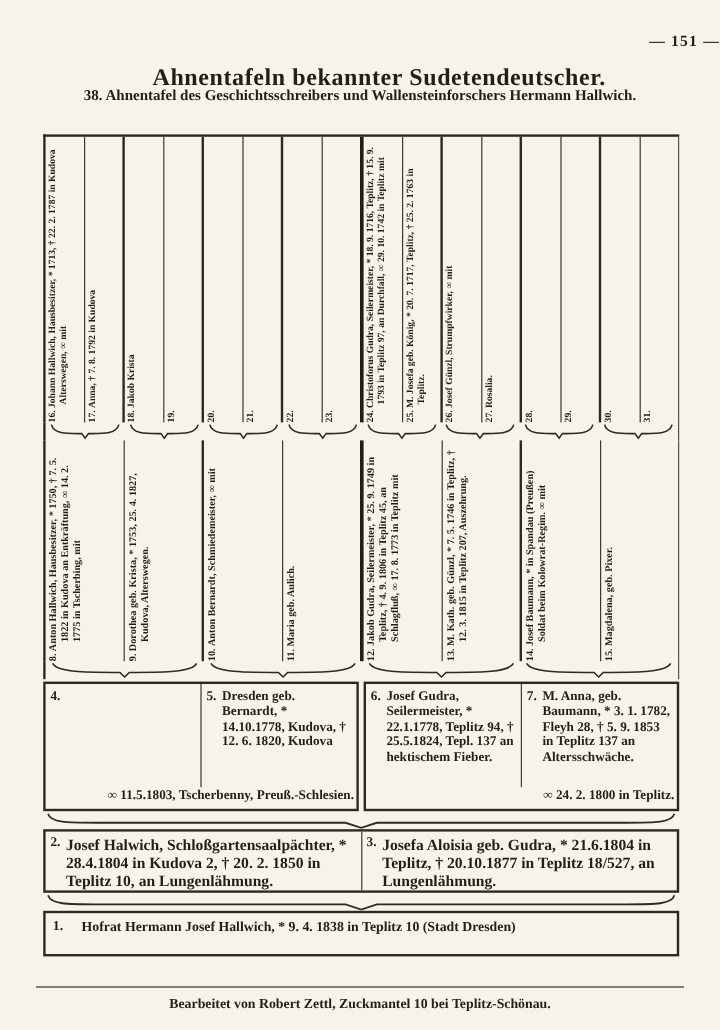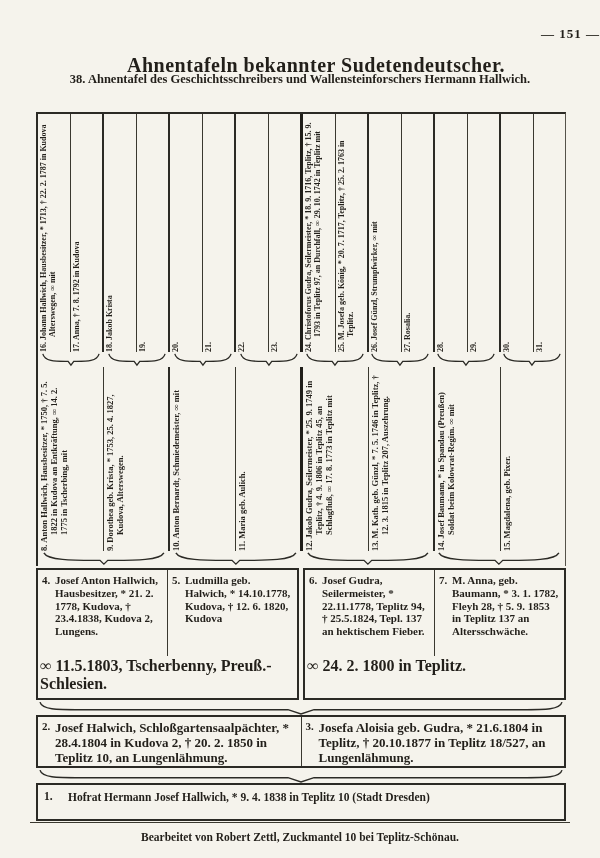--- a/index.html
+++ b/index.html
@@ -41,21 +41,21 @@
 
   
   .bandC{display:flex;gap:4px;margin-top:2px;}
   .halfbox{flex:1 1 0;border:2px solid #2b2a25;background:transparent;}
   .pairrow{display:flex;min-height:86px;}
   .cell{flex:1 1 0;display:flex;padding:4px 3px 2px 4px;min-width:0;}
   .celldiv{border-left:1.5px solid #3a382f;}
   .cnum{width:13px;flex:none;font-weight:bold;font-size:11px;}
   .cbody{flex:1;font-size:11px;line-height:1.16;font-weight:bold;}
   .cname{font-weight:bold;}
-  .marriage{text-align:left;font-weight:bold;font-size:16px;padding:1px 2px 5px;}
+  .marriage{text-align:right;font-weight:bold;font-size:11px;padding:1px 2px 5px;}
 
   
   .bandD{border:2px solid #2b2a25;margin-top:1px;}
   .bandD .cbody{font-size:13px;}
   .bandD .pairrow{min-height:42px;}
   .bandD .cell{padding:3px 4px 1px 4px;}
 
   
   .bandE{border:2px solid #2b2a25;margin-top:1px;padding:5px 6px 14px 6px;}
   .bandE .row1{display:flex;}
@@ -266,34 +266,33 @@
           <path class="br" d="M4,2 C8,10 34,10 56,10 L62,10 L66,14 L70,10 L76,10 C98,10 124,10 128,2"></path>
         </svg>
       </div>
   </div>
 
   <div class="bandC">
     <div class="halfbox">
       <div class="pairrow">
         <div class="cell">
           <div class="cnum">4.</div>
-          <div class="cbody"><span class="cname">Josef Anton Hallwich,</span> <span>Hausbesitzer, * 21. 2. 1778, Kudova, † 23.4.1838, Kudova 2, Lungens.</span></div>
         </div>
         <div class="cell celldiv">
           <div class="cnum">5.</div>
-          <div class="cbody"><span class="cname">Ludmilla geb. Halwich,</span> <span>* 14.10.1778, Kudova, † 12. 6. 1820, Kudova</span></div>
+          <div class="cbody"><span class="cname">Dresden geb. Bernardt,</span> <span>* 14.10.1778, Kudova, † 12. 6. 1820, Kudova</span></div>
         </div>
       </div>
       <div class="marriage">∞ 11.5.1803, Tscherbenny, Preuß.-Schlesien.</div>
     </div>
     <div class="halfbox">
       <div class="pairrow">
         <div class="cell">
           <div class="cnum">6.</div>
-          <div class="cbody"><span class="cname">Josef Gudra,</span> <span>Seilermeister, * 22.11.1778, Teplitz 94, † 25.5.1824, Tepl. 137 an hektischem Fieber.</span></div>
+          <div class="cbody"><span class="cname">Josef Gudra,</span> <span>Seilermeister, * 22.1.1778, Teplitz 94, † 25.5.1824, Tepl. 137 an hektischem Fieber.</span></div>
         </div>
         <div class="cell celldiv">
           <div class="cnum">7.</div>
           <div class="cbody"><span class="cname">M. Anna, geb. Baumann,</span> <span>* 3. 1. 1782, Fleyh 28, † 5. 9. 1853 in Teplitz 137 an Altersschwäche.</span></div>
         </div>
       </div>
       <div class="marriage">∞ 24. 2. 1800 in Teplitz.</div>
     </div>
   </div>
 

